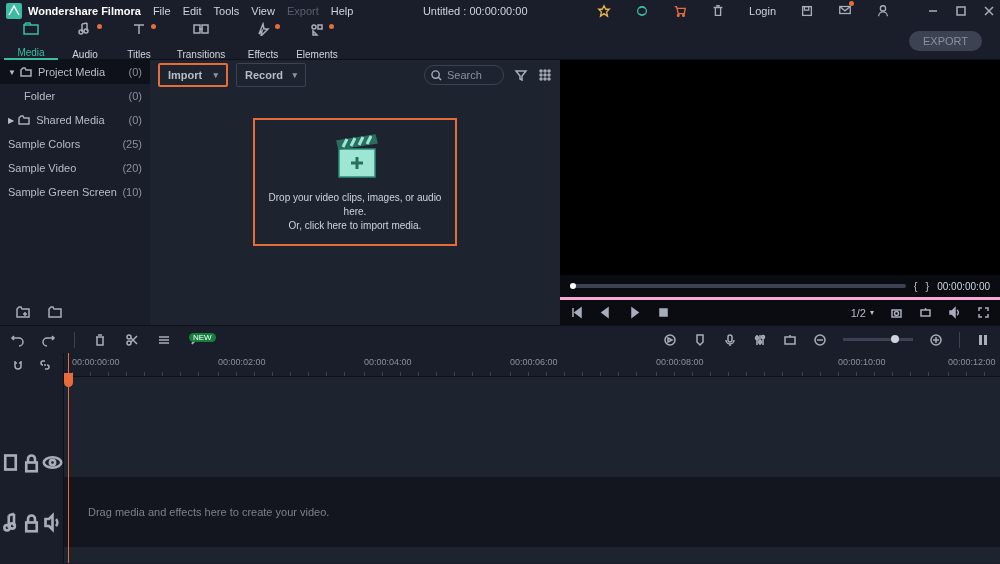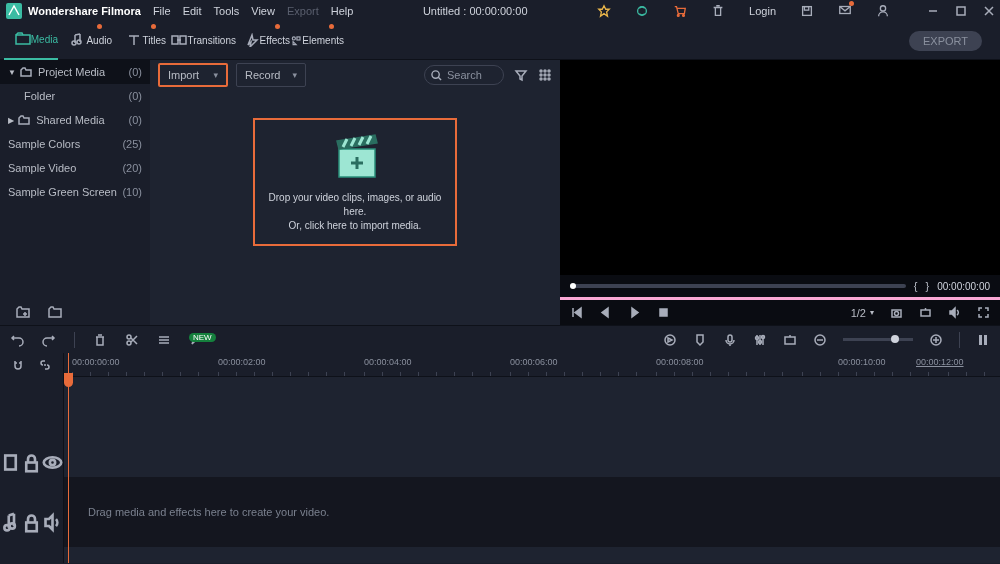--- a/index.html
+++ b/index.html
@@ -13,42 +13,42 @@
 .titlebar .menu span { cursor: pointer; }
 .titlebar .menu .disabled { color: #5a5f6e; }
 .titlebar .center { flex: 1; text-align: center; color: #cfd3dc; }
 .titlebar .right { display: flex; align-items: center; gap: 24px; }
 .titlebar .right svg { width: 14px; height: 14px; }
 .win-controls { display: flex; gap: 18px; margin-left: 14px; }
 .win-controls span { width:10px; height:10px; display:inline-flex; align-items:center;justify-content:center; cursor:pointer;}
 
 
 .tabbar { height: 38px; background: #1a1e2a; border-bottom: 1px solid #0e1119; display: flex; align-items: center; padding: 0 4px; }
-.tab { display: flex; flex-direction: row; align-items: center; justify-content: flex-end; width: 54px; height: 38px; color: #cfd3dc; cursor: pointer; position:relative;}
+.tab { display: flex; flex-direction: column; align-items: center; justify-content: space-between; width: 54px; height: 38px; color: #cfd3dc; cursor: pointer; position:relative;}
 .tab.wide { width: 70px; }
 .tab svg { width: 16px; height: 14px; margin-bottom: 2px; }
 .tab .lbl { font-size: 10px; }
 .tab.active { color: #3bbca3; border-bottom: 2px solid #3bbca3; }
 .tab .reddot { position:absolute; top:2px; right:10px; width:5px;height:5px;background:#e86b3a;border-radius:50%;}
 .export-btn { margin-left: auto; margin-right: 14px; background: #3d4252; color: #8a909e; padding: 4px 14px; border-radius: 11px; font-size: 11px; cursor:pointer; }
 
 
 .main { display: flex; height: 265px; }
 .sidebar { width: 150px; background: #1a1e2a; }
 .side-row { display: flex; align-items: center; height: 24px; padding: 0 8px; cursor:pointer; }
 .side-row.head { background: #0e1119; }
 .side-row .tri { margin-right: 4px; font-size:8px;}
 .side-row .fold { margin-right: 6px; width:12px;height:10px;}
 .side-row .name { flex: 1; }
 .side-row .cnt { color: #8a909e; }
 .side-bottom { display:flex; gap:18px; padding:10px; position:absolute; top:296px; left:6px;}
 
 .media-area { flex: 1; background: #1e2330; display: flex; flex-direction: column; }
 .media-top { height: 30px; display: flex; align-items: center; gap: 8px; padding: 0 8px; }
-.dd { border: 1px solid #3d4252; height: 24px; display: flex; align-items: center; padding: 0 8px; border-radius: 2px; cursor:pointer; min-width:70px; position:relative;}
+.dd { border: 1px solid #3d4252; height: 24px; display: flex; align-items: center; padding: 0 8px; border-radius: 2px; cursor:pointer; min-width:70px; position:relative;font-weight:bold;}
 .dd.import-hl { border: 2px solid #e86b3a; }
 .dd .chev { margin-left: auto; font-size:9px; color:#8a909e;}
 .searchwrap { margin-left: auto; display:flex; align-items:center; gap:10px;}
 .search { border: 1px solid #3d4252; height: 20px; border-radius: 10px; padding: 0 8px 0 22px; width: 80px; position:relative; color:#8a909e; display:flex;align-items:center;}
 .search svg { position:absolute; left:6px; top:4px; width:11px;height:11px;}
 .dropzone { margin: 28px auto 0; width: 204px; height: 128px; border: 2px solid #e86b3a; display: flex; flex-direction: column; align-items: center; justify-content: center; padding:10px 6px; text-align:center; cursor:pointer;}
 .dropzone .clapper { width: 56px; height: 50px; margin-bottom: 10px; }
 .dropzone .txt { font-size: 10px; line-height: 1.4; color:#cfd3dc;}
 
 .preview { width: 440px; background: #0a0c12; display: flex; flex-direction: column; }
@@ -493,21 +493,21 @@
         <span class="subtick" style="left: 718px;"></span>
         <span class="tick" style="left: 774px;">00:00:10:00</span>
         <span class="subtick" style="left: 738px;"></span>
         <span class="subtick" style="left: 756px;"></span>
         <span class="subtick" style="left: 774px;"></span>
         <span class="subtick" style="left: 792px;"></span>
         <span class="subtick" style="left: 810px;"></span>
         <span class="subtick" style="left: 828px;"></span>
         <span class="subtick" style="left: 846px;"></span>
         <span class="subtick" style="left: 864px;"></span>
-        <span class="tick" style="left: 852px; text-decoration: underline;">00:00:12:00</span>
+        <span class="tick" style="left: 884px;">00:00:12:00</span>
         <span class="subtick" style="left: 884px;"></span>
         <span class="subtick" style="left: 902px;"></span>
         <span class="subtick" style="left: 920px;"></span>
       </div>
     <div class="playhead"></div>
     <div style="height:50px;"></div>
     <div class="track-dark">
         <span>Drag media and effects here to create your video.</span>
       </div>
   </div>

